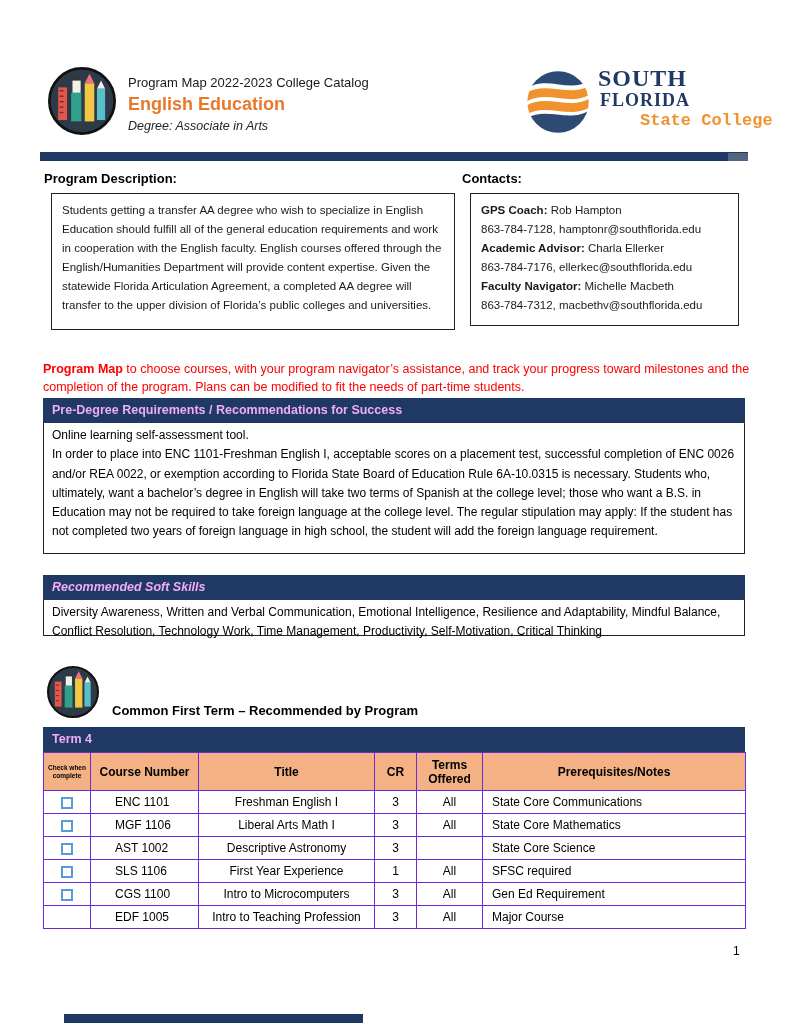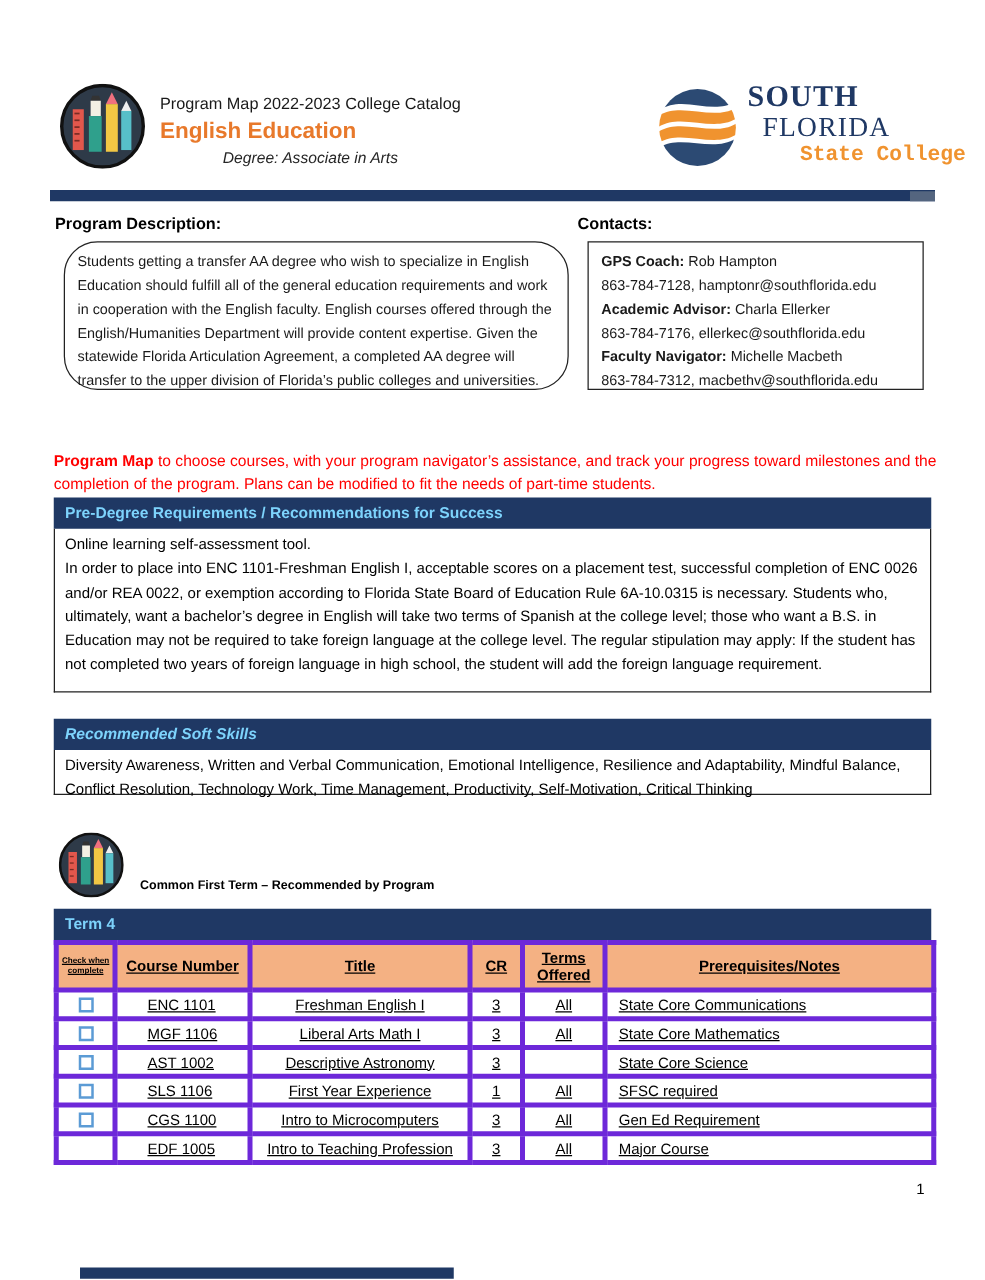--- a/index.html
+++ b/index.html
@@ -8,50 +8,50 @@
     position:relative; width:788px; height:1024px; margin:0 auto;
     background:#ffffff; font-family:"Liberation Sans", sans-serif; color:#1a1a1a;
     overflow:hidden;
   }
   
   .hdr-icon { position:absolute; left:48px; top:67px; width:68px; height:68px; }
   .hdr-icon.small { left:47px; top:666px; width:52px; height:52px; }
   .hdr-text { position:absolute; left:128px; top:75px; }
   .catalog-line { font-size:13px; color:#1a1a1a; }
   .prog-title { font-size:18px; font-weight:bold; color:#E8792B; margin-top:4px; }
-  .degree-line { font-size:12.5px; font-style:italic; color:#262626; margin-top:4px;text-align:center; }
+  .degree-line { font-size:12.5px; font-style:italic; color:#262626; margin-top:4px; }
   .logo { position:absolute; left:524px; top:66px; display:flex; align-items:flex-start; }
   .globe { width:68px; height:64px; margin-top:4px; }
   .logo-text { margin-left:6px; font-family:"Liberation Serif", serif; color:#1F3864; line-height:1; }
   .logo-l1 { font-size:24px; letter-spacing:1px; font-weight:600; }
-  .logo-l2 { font-size:22px; letter-spacing:1px; font-weight:400; margin-left:12px; margin-top:1px; }
+  .logo-l2 { font-size:18px; letter-spacing:1px; font-weight:700; margin-left:2px; margin-top:1px; }
   .logo-l3 { font-family:Liberation Mono, monospace; font-size:17px; font-weight:bold;
              color:#F0932F; margin-left:42px; margin-top:3px; }
   .hdr-rule { position:absolute; left:40px; top:152px; width:708px; height:9px; background:#1F3864; }
   .hdr-rule .tip { position:absolute; right:0; top:1px; width:20px; height:8px; background:#54657F; }
   
   .sec-heading { position:absolute; font-size:13px; font-weight:bold; color:#000; }
   .txt-box { position:absolute; border:1px solid #222; font-size:11.5px; line-height:18.9px; padding:7px 10px; }
-  .desc-box { left:51px; top:193px; width:404px; height:119px;border-radius:27px; }
-  .contacts-box { left:470px; top:193px; width:269px; height:119px; }
+  .desc-box { left:51px; top:193px; width:404px; height:137px; }
+  .contacts-box { left:470px; top:193px; width:269px; height:133px; }
   .contact-line b { font-weight:bold; }
   
   .red-note { position:absolute; left:43px; top:360px; width:707px;
               font-size:12.5px; line-height:18px; color:#FF0000; }
   .red-note b { font-weight:bold; }
   
   .banner { position:absolute; left:43px; width:702px; height:25px; background:#1F3864;
-            color:#7dd3fc; font-size:12.5px; font-weight:bold; line-height:25px; padding-left:9px; }
+            color:#f0abfc; font-size:12.5px; font-weight:bold; line-height:25px; padding-left:9px; }
   .body-box { position:absolute; left:43px; width:702px; border:1.5px solid #222; border-top:none;
               font-size:12px; line-height:19.3px; padding:3px 8px 0 8px; color:#000; }
   
-  .term-heading { position:absolute; left:112px; top:703px; font-size:10px; font-weight:bold; color:#000; }
+  .term-heading { position:absolute; left:112px; top:703px; font-size:13px; font-weight:bold; color:#000; }
   .course-table { position:absolute; left:43px; top:752px; width:702px; border-collapse:collapse;
                   font-size:12px; color:#000; table-layout:fixed; }
-  .course-table th, .course-table td { border:4px solid #6d28d9; padding:0 2px;text-decoration:underline; }
+  .course-table th, .course-table td { border:1px solid #6d28d9; padding:0 2px; }
   .course-table th { background:#F4B183; font-weight:bold; text-align:center; height:38px; }
   .course-table td { height:23px; }
   th.h-check { font-size:6.5px; line-height:1.2; }
   td.c-check { text-align:center; vertical-align:middle; }
   td.c-num   { text-align:left; padding-left:24px; }
   td.c-title { text-align:center; }
   td.c-cr, td.c-terms { text-align:center; }
   td.c-notes { text-align:left; padding-left:9px; }
   .cb { display:inline-block; width:12px; height:12px; border:2px solid #5B9BD5;
         background:#fff; vertical-align:middle; }

